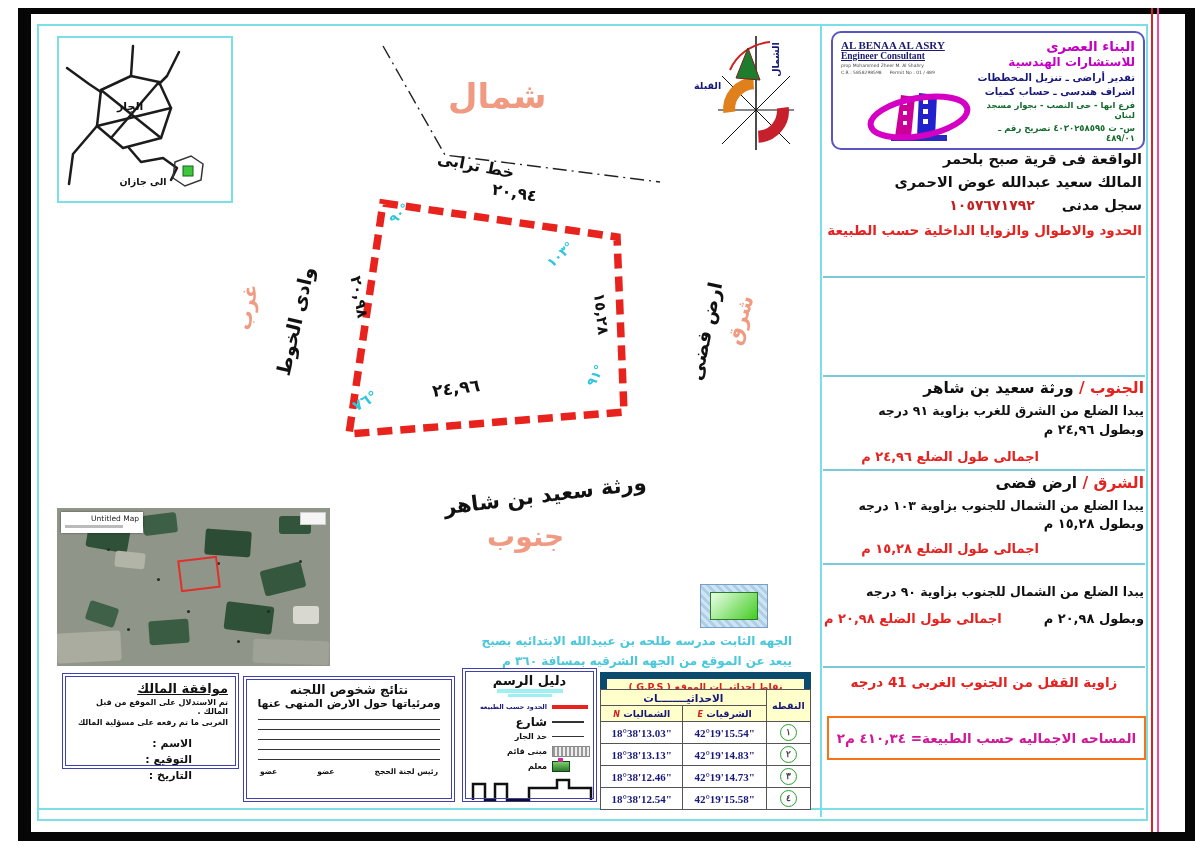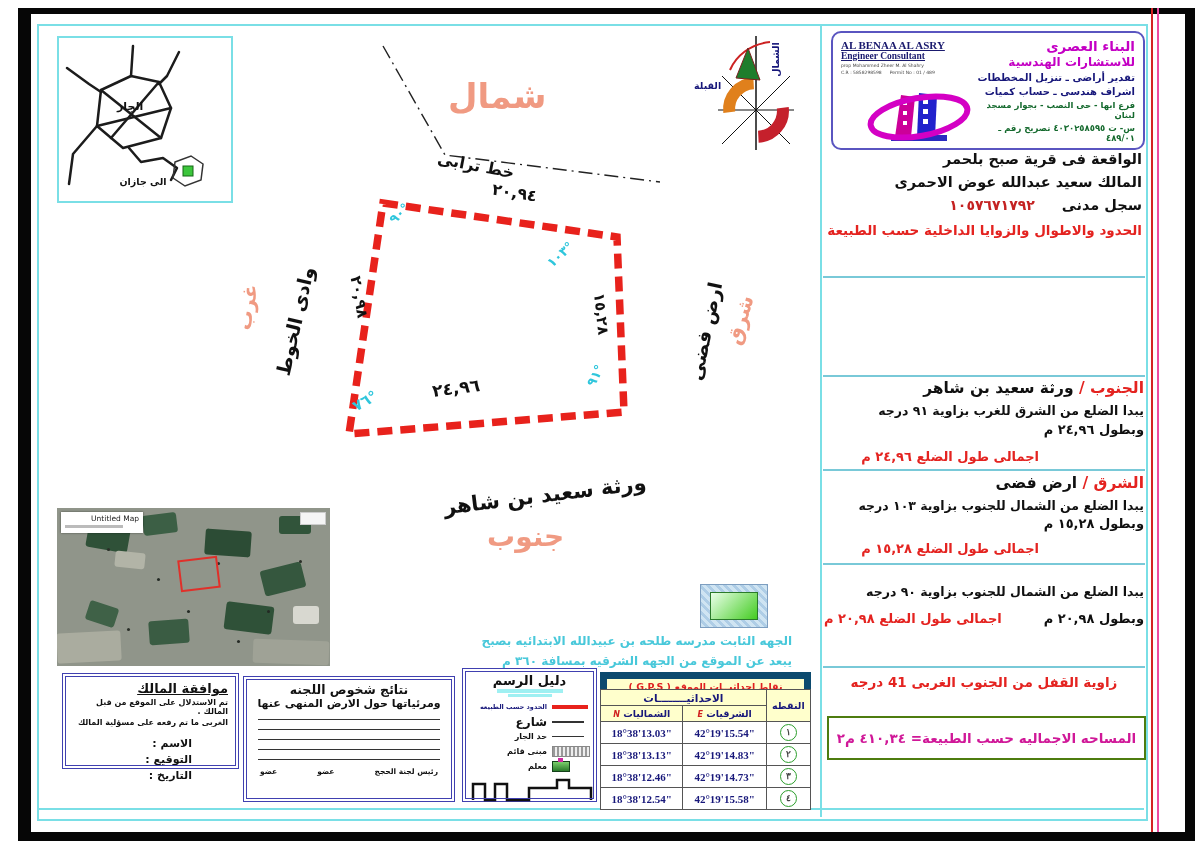--- a/index.html
+++ b/index.html
@@ -28,21 +28,21 @@
   .red{color:#e42320;}
   .civil-num{color:#c42222;font-weight:bold;font-size:14px;margin-left:8px;margin-right:22px;}
   .intro-red{font-size:13.5px;font-weight:bold;color:#e42320;margin-top:9px;}
   .section{position:absolute;left:824px;width:320px;direction:rtl;text-align:right;padding-right:6px;color:#101010;}
   .sec-title{font-size:15.5px;font-weight:bold;}
   .sec-desc{font-size:12.5px;font-weight:bold;margin-top:9px;}
   .sec-len{font-size:13px;font-weight:bold;margin-top:7px;}
   .sec-total{font-size:13px;font-weight:bold;margin-top:6px;margin-left:0;margin-right:105px;}
   .sec-row{display:flex;justify-content:space-between;margin-top:12px;align-items:baseline;}
   .closing{position:absolute;left:824px;top:674px;width:320px;direction:rtl;text-align:center;font-size:13.5px;font-weight:bold;color:#e42320;}
-  .area-box{position:absolute;left:827px;top:716px;width:315px;height:40px;border:2px solid #4d7c0f;
+  .area-box{position:absolute;left:827px;top:716px;width:315px;height:40px;border:2px solid #f97316;
             line-height:40px;text-align:center;direction:rtl;font-size:13.5px;font-weight:bold;color:#d01898;background:#fff;}
   
   .dlabel{position:absolute;font-weight:bold;color:#111;white-space:nowrap;}
   .salmon{color:#f09a82;}
   .angle{position:absolute;font-weight:bold;color:#2fc6dc;font-size:13px;white-space:nowrap;}
   
   .inset{position:absolute;left:57px;top:36px;width:172px;height:163px;border:2px solid #7adfe6;background:#fff;}
   .inset-city{position:absolute;left:117px;top:100px;font-size:11px;font-weight:bold;color:#111;}
   .inset-jazan{position:absolute;left:100px;top:176px;width:86px;text-align:center;font-size:9.5px;font-weight:bold;color:#111;}
   

